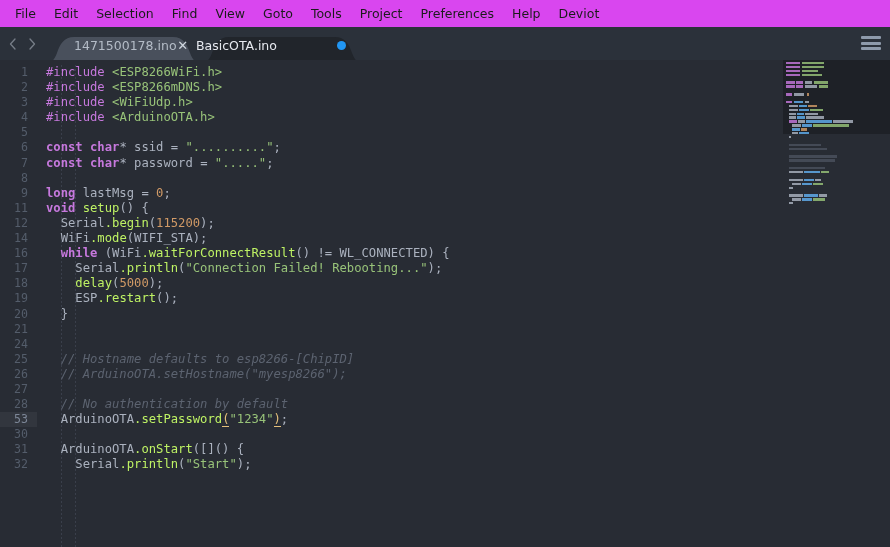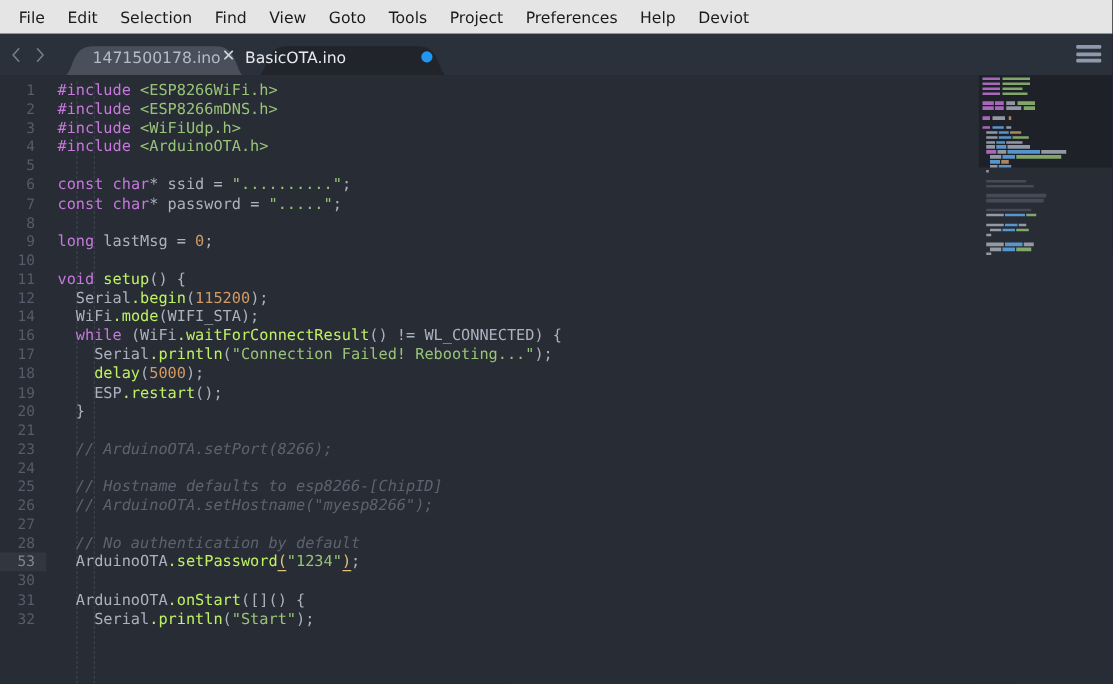--- a/index.html
+++ b/index.html
@@ -7,21 +7,21 @@
   body{
     width:890px;height:547px;overflow:hidden;
     background:#21252b;
     font-family:"DejaVu Sans Mono","Liberation Mono",monospace;
     -webkit-font-smoothing:antialiased;
   }
   .app{position:relative;width:890px;height:547px;overflow:hidden;}
 
   
   .menubar{
-    height:27px;background:#e5e5e5;display:flex;align-items:center;
+    height:27px;background:#d946ef;display:flex;align-items:center;
     padding-left:6px;box-sizing:border-box;
     font-family:"DejaVu Sans","Liberation Sans",sans-serif;
   }
   .menu-item{
     font-size:12.5px;color:#1b1b1b;padding:3px 9px;white-space:nowrap;
     line-height:16px;border-radius:2px;cursor:default;
   }
 
   
   .tabbar{
@@ -91,21 +91,21 @@
   .row.active .src{}
   
   .guides{position:absolute;left:46px;top:5px;bottom:0;width:400px;pointer-events:none;}
   .guide{
     position:absolute;top:0;bottom:0;width:1px;
     background:repeating-linear-gradient(to bottom,#3a3f4b 0 2px,transparent 2px 4px);
   }
 
   
   .c-pre{color:#c678dd;}      
-  .c-kw{color:#c678dd;}     
+  .c-kw{color:#c678dd;font-weight:bold;}     
   .c-hdr{color:#98c379;}      
   .c-str{color:#98c379;}      
   .c-fn{color:#bef264;}       
   .c-num{color:#d19a66;}      
   .c-var{color:#abb2bf;}      
   .c-cm{color:#5c6370;font-style:italic;}  
   .c-op{color:#abb2bf;}
   .c-br{color:#e5c07b;border-bottom:1px solid #e5c07b;}
 
   
@@ -185,31 +185,29 @@
       <div class="rows" id="rows">
           <div class="row"><div class="gut">1</div><div class="src"><span class="c-pre">#include </span><span class="c-hdr">&lt;ESP8266WiFi.h&gt;</span></div></div>
           <div class="row"><div class="gut">2</div><div class="src"><span class="c-pre">#include </span><span class="c-hdr">&lt;ESP8266mDNS.h&gt;</span></div></div>
           <div class="row"><div class="gut">3</div><div class="src"><span class="c-pre">#include </span><span class="c-hdr">&lt;WiFiUdp.h&gt;</span></div></div>
           <div class="row"><div class="gut">4</div><div class="src"><span class="c-pre">#include </span><span class="c-hdr">&lt;ArduinoOTA.h&gt;</span></div></div>
           <div class="row"><div class="gut">5</div><div class="src"></div></div>
           <div class="row"><div class="gut">6</div><div class="src"><span class="c-kw">const </span><span class="c-kw">char</span><span class="c-op">* </span><span class="c-var">ssid </span><span class="c-op">= </span><span class="c-str">".........."</span><span class="c-op">;</span></div></div>
           <div class="row"><div class="gut">7</div><div class="src"><span class="c-kw">const </span><span class="c-kw">char</span><span class="c-op">* </span><span class="c-var">password </span><span class="c-op">= </span><span class="c-str">"....."</span><span class="c-op">;</span></div></div>
           <div class="row"><div class="gut">8</div><div class="src"></div></div>
           <div class="row"><div class="gut">9</div><div class="src"><span class="c-kw">long </span><span class="c-var">lastMsg </span><span class="c-op">= </span><span class="c-num">0</span><span class="c-op">;</span></div></div>
-          <div class="row"><div class="gut">10</div><div class="src"></div></div>
           <div class="row"><div class="gut">11</div><div class="src"><span class="c-kw">void </span><span class="c-fn">setup</span><span class="c-op">() {</span></div></div>
           <div class="row"><div class="gut">12</div><div class="src"><span class="c-var">  Serial</span><span class="c-fn">.begin</span><span class="c-op">(</span><span class="c-num">115200</span><span class="c-op">);</span></div></div>
           <div class="row"><div class="gut">14</div><div class="src"><span class="c-var">  WiFi</span><span class="c-fn">.mode</span><span class="c-op">(WIFI_STA);</span></div></div>
           <div class="row"><div class="gut">16</div><div class="src"><span class="c-kw">  while </span><span class="c-op">(WiFi</span><span class="c-fn">.waitForConnectResult</span><span class="c-op">() != WL_CONNECTED) {</span></div></div>
           <div class="row"><div class="gut">17</div><div class="src"><span class="c-var">    Serial</span><span class="c-fn">.println</span><span class="c-op">(</span><span class="c-str">"Connection Failed! Rebooting..."</span><span class="c-op">);</span></div></div>
           <div class="row"><div class="gut">18</div><div class="src"><span class="c-fn">    delay</span><span class="c-op">(</span><span class="c-num">5000</span><span class="c-op">);</span></div></div>
           <div class="row"><div class="gut">19</div><div class="src"><span class="c-var">    ESP</span><span class="c-fn">.restart</span><span class="c-op">();</span></div></div>
           <div class="row"><div class="gut">20</div><div class="src"><span class="c-op">  }</span></div></div>
           <div class="row"><div class="gut">21</div><div class="src"></div></div>
-          <div class="row"><div class="gut">23</div><div class="src"><span class="c-cm">  // ArduinoOTA.setPort(8266);</span></div></div>
           <div class="row"><div class="gut">24</div><div class="src"></div></div>
           <div class="row"><div class="gut">25</div><div class="src"><span class="c-cm">  // Hostname defaults to esp8266-[ChipID]</span></div></div>
           <div class="row"><div class="gut">26</div><div class="src"><span class="c-cm">  // ArduinoOTA.setHostname("myesp8266");</span></div></div>
           <div class="row"><div class="gut">27</div><div class="src"></div></div>
           <div class="row"><div class="gut">28</div><div class="src"><span class="c-cm">  // No authentication by default</span></div></div>
           <div class="row active"><div class="gut" style="background: rgb(50, 54, 62); color: rgb(124, 134, 151);">53</div><div class="src"><span class="c-var">  ArduinoOTA</span><span class="c-fn">.setPassword</span><span class="c-br">(</span><span class="c-str">"1234"</span><span class="c-br">)</span><span class="c-op">;</span></div></div>
           <div class="row"><div class="gut">30</div><div class="src"></div></div>
           <div class="row"><div class="gut">31</div><div class="src"><span class="c-var">  ArduinoOTA</span><span class="c-fn">.onStart</span><span class="c-op">([]() {</span></div></div>
           <div class="row"><div class="gut">32</div><div class="src"><span class="c-var">    Serial</span><span class="c-fn">.println</span><span class="c-op">(</span><span class="c-str">"Start"</span><span class="c-op">);</span></div></div>
         </div>

